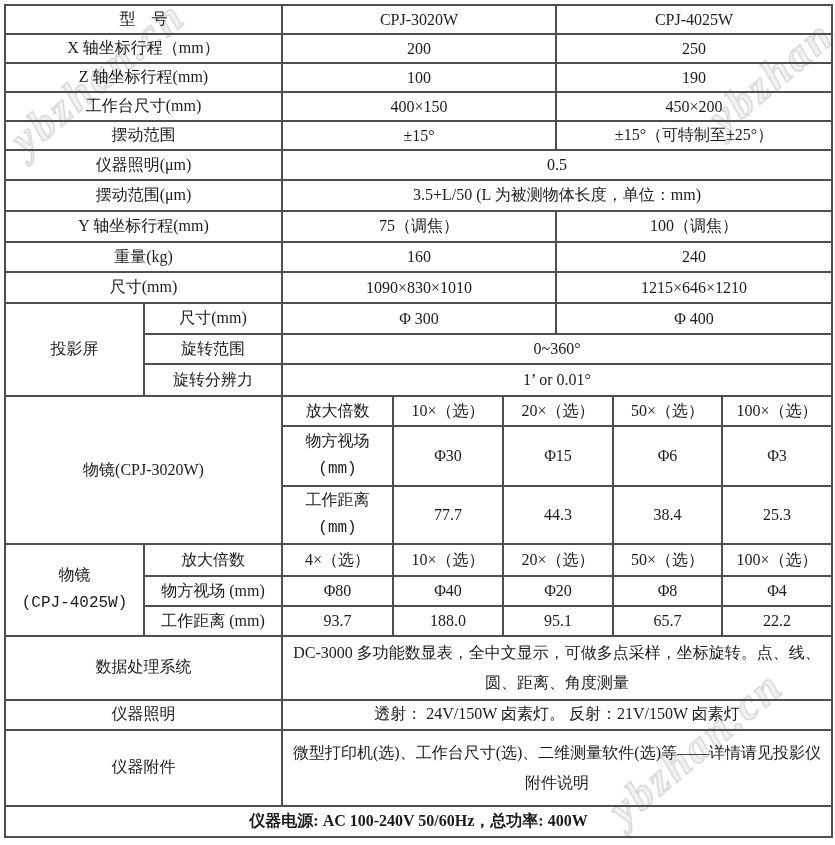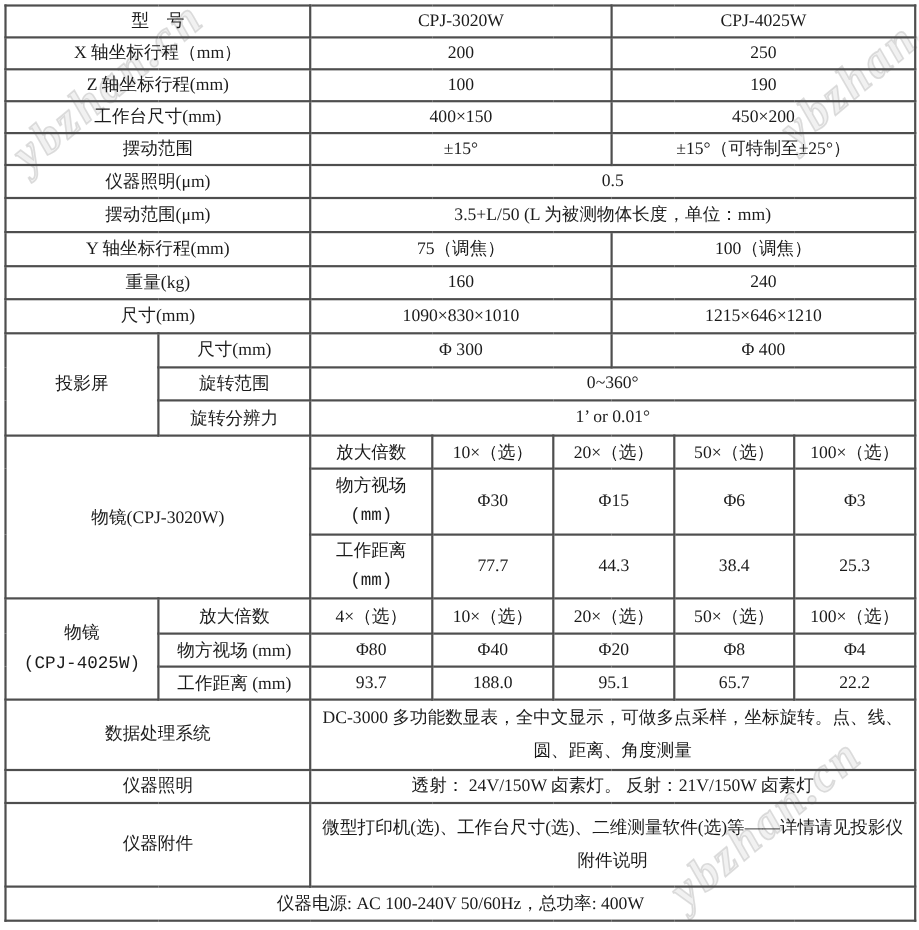--- a/index.html
+++ b/index.html
@@ -23,21 +23,21 @@
     text-align:center;
     vertical-align:middle;
     font-size:16px;
     padding:1px 4px;
     overflow:hidden;
     background:transparent;
   }
   table.spec{border:2px solid #2f2f2f;}
   td.pre{white-space:pre-line;line-height:1.7;font-family:Liberation Mono, monospace;}
   td.wrap{line-height:1.85;padding:2px 12px;border-radius:16px;}
-  td.ta-left{text-align:left;padding-left:16px;}
+  td.ta-left{text-align:left;padding-left:16px;font-weight:bold;}
   tr.r29{height:29px} tr.r30{height:30px} tr.r31{height:31px}
   tr.r32{height:32px} tr.r58{height:58px} tr.r60{height:60px}
   tr.r64{height:76px}
   .wm{
     position:absolute;z-index:1;
     font-size:44px;font-weight:bold;font-style:italic;
     letter-spacing:3px;white-space:nowrap;
     color:rgba(210,210,210,0.30);
     -webkit-text-stroke:1.5px rgba(195,195,195,0.55);
     transform:rotate(-40deg);

